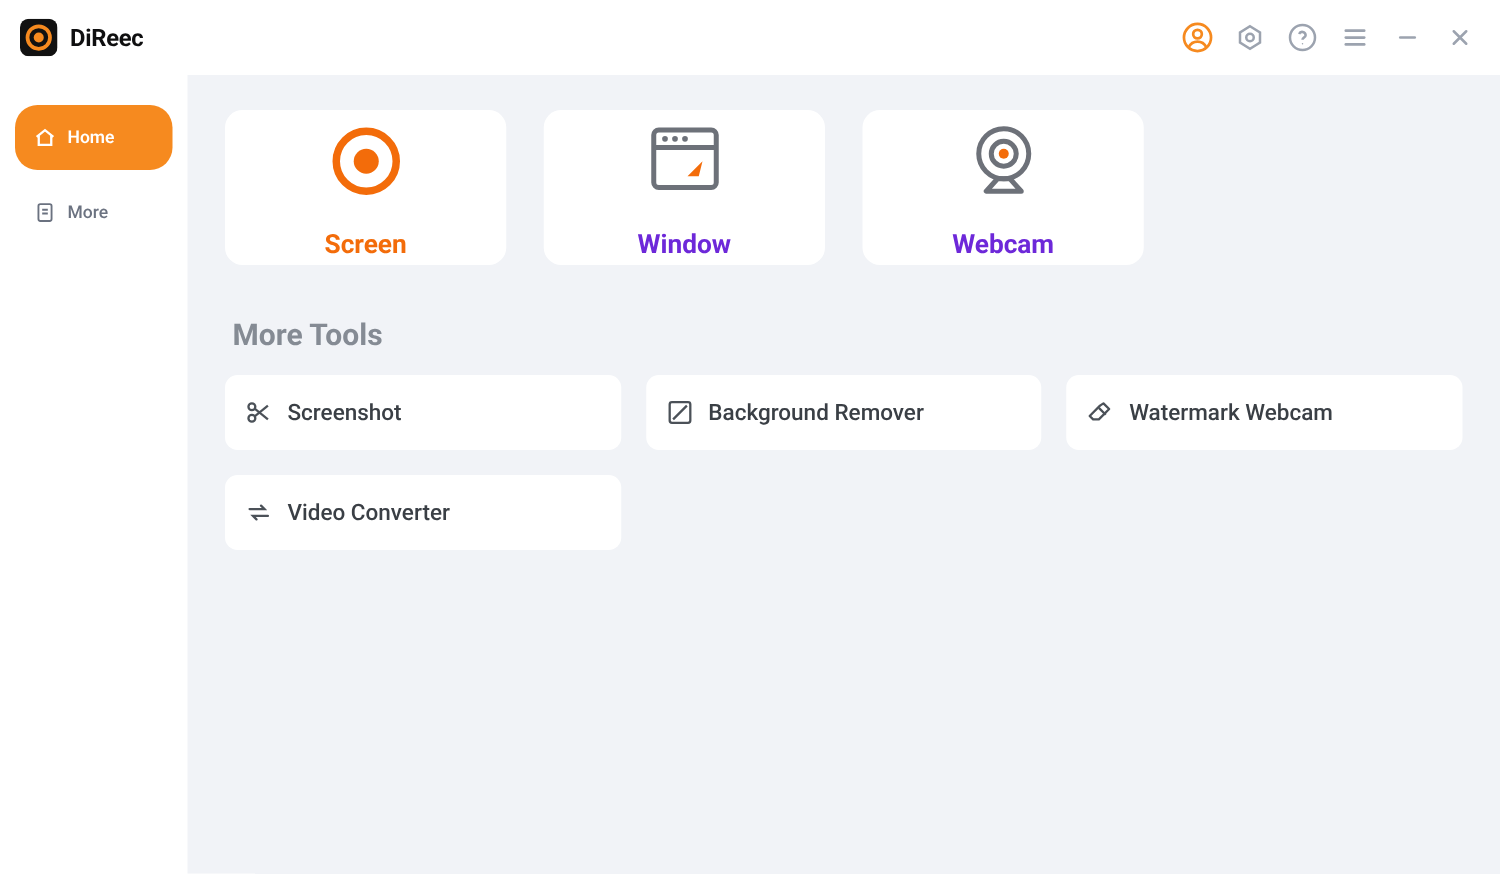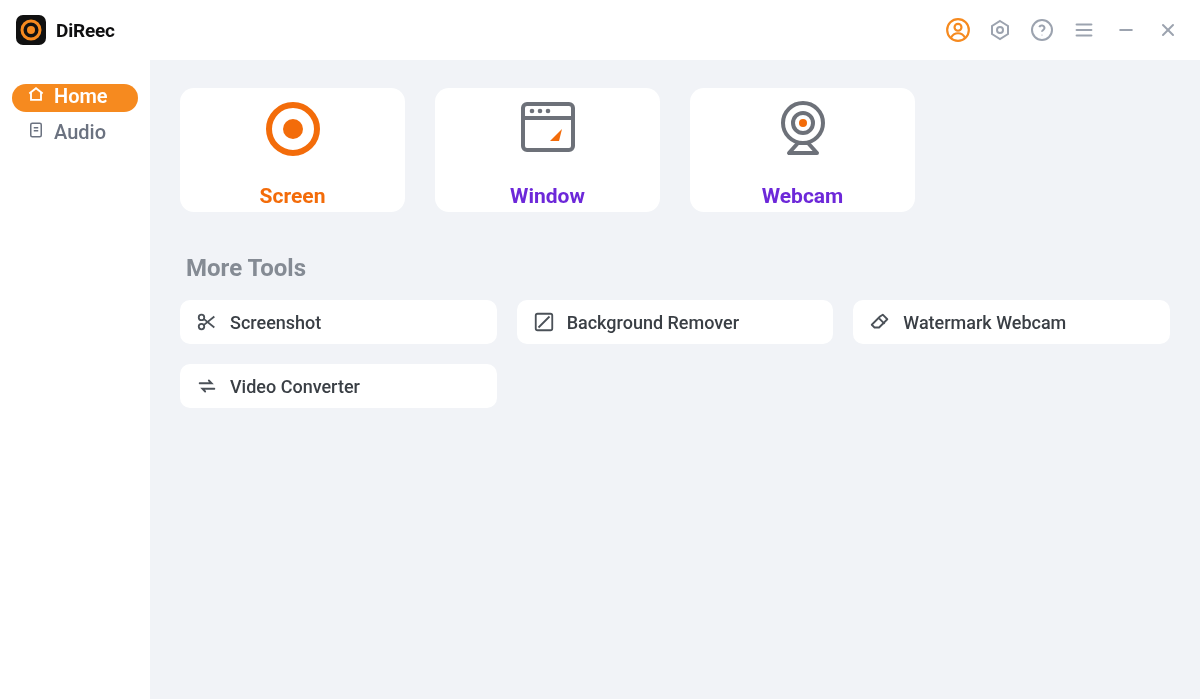--- a/index.html
+++ b/index.html
@@ -19,24 +19,24 @@
 }
 .app-name { font-size: 19px; font-weight: 700; color: #0f0f10; letter-spacing: -0.2px; }
 
 .titlebar-right { margin-left: auto; display: flex; align-items: center; gap: 14px; }
 .tb-icon { width: 28px; height: 28px; display: flex; align-items: center; justify-content: center; cursor: pointer; color: #9ca3af; }
 .tb-icon.account { color: #f68a1f; }
 
 .body-row { display: flex; height: calc(699px - 60px); }
 .sidebar { width: 150px; padding: 24px 0 0 12px; background: #fff; }
 .nav-item {
-  display: flex; gap: 8px;
-  height: 28px; border-radius: 18px;
+  display: flex; align-items: center; gap: 8px;
+  height: 52px; border-radius: 18px;
   padding: 0 18px 0 14px;
-  font-size: 20px; font-weight: 500;
+  font-size: 14px; font-weight: 500;
   cursor: pointer;
   color: #6b7280;
   margin: 0 12px 8px 0;
 }
 .nav-item.active { background: #f68a1f; color: #fff; font-weight: 600; }
 .nav-item .nav-ico { width: 20px; height: 20px; display: flex; align-items: center; justify-content: center; }
 
 .main {
   flex: 1;
   background: #f1f3f7;
@@ -51,21 +51,21 @@
   cursor: pointer;
 }
 .card .card-ico { height: 74px; display: flex; align-items: center; justify-content: center; }
 .card .card-label { margin-top: 18px; font-size: 21px; font-weight: 700; color: #6d28d9; }
 .card.active .card-label { color: #f36c0a; }
 
 .more-heading { margin: 42px 0 18px 6px; font-size: 24px; font-weight: 700; color: #858b94; }
 
 .tools { display: grid; grid-template-columns: repeat(3, 1fr); gap: 20px; }
 .tool {
-  background: #fff; border-radius: 10px; height: 44px;
+  background: #fff; border-radius: 10px; height: 60px;
   display: flex; align-items: center; gap: 12px;
   padding: 0 16px; cursor: pointer;
   font-size: 18px; font-weight: 500; color: #3a3f45;
 }
 .tool .tool-ico { width: 22px; height: 22px; display: flex; align-items: center; justify-content: center; color: #4b5158; }
 .tools .blank { visibility: hidden; }
 </style>
 </head>
 <body>
 
@@ -134,21 +134,21 @@
       <span>Home</span>
     </div>
     <div class="nav-item">
       <span class="nav-ico">
         <svg width="18" height="18" viewBox="0 0 24 24" fill="none" stroke="currentColor" stroke-width="2">
           <rect x="5" y="3" width="14" height="18" rx="2"></rect>
           <line x1="9" y1="9" x2="15" y2="9"></line>
             <line x1="9" y1="13" x2="15" y2="13"></line>
         </svg>
       </span>
-      <span>Audio</span>
+      <span>More</span>
     </div>
   </div>
 
   <div class="main">
 
     <div class="cards">
 
       <div class="card active">
         <div class="card-ico">
           <svg width="72" height="72" viewBox="0 0 72 72">

